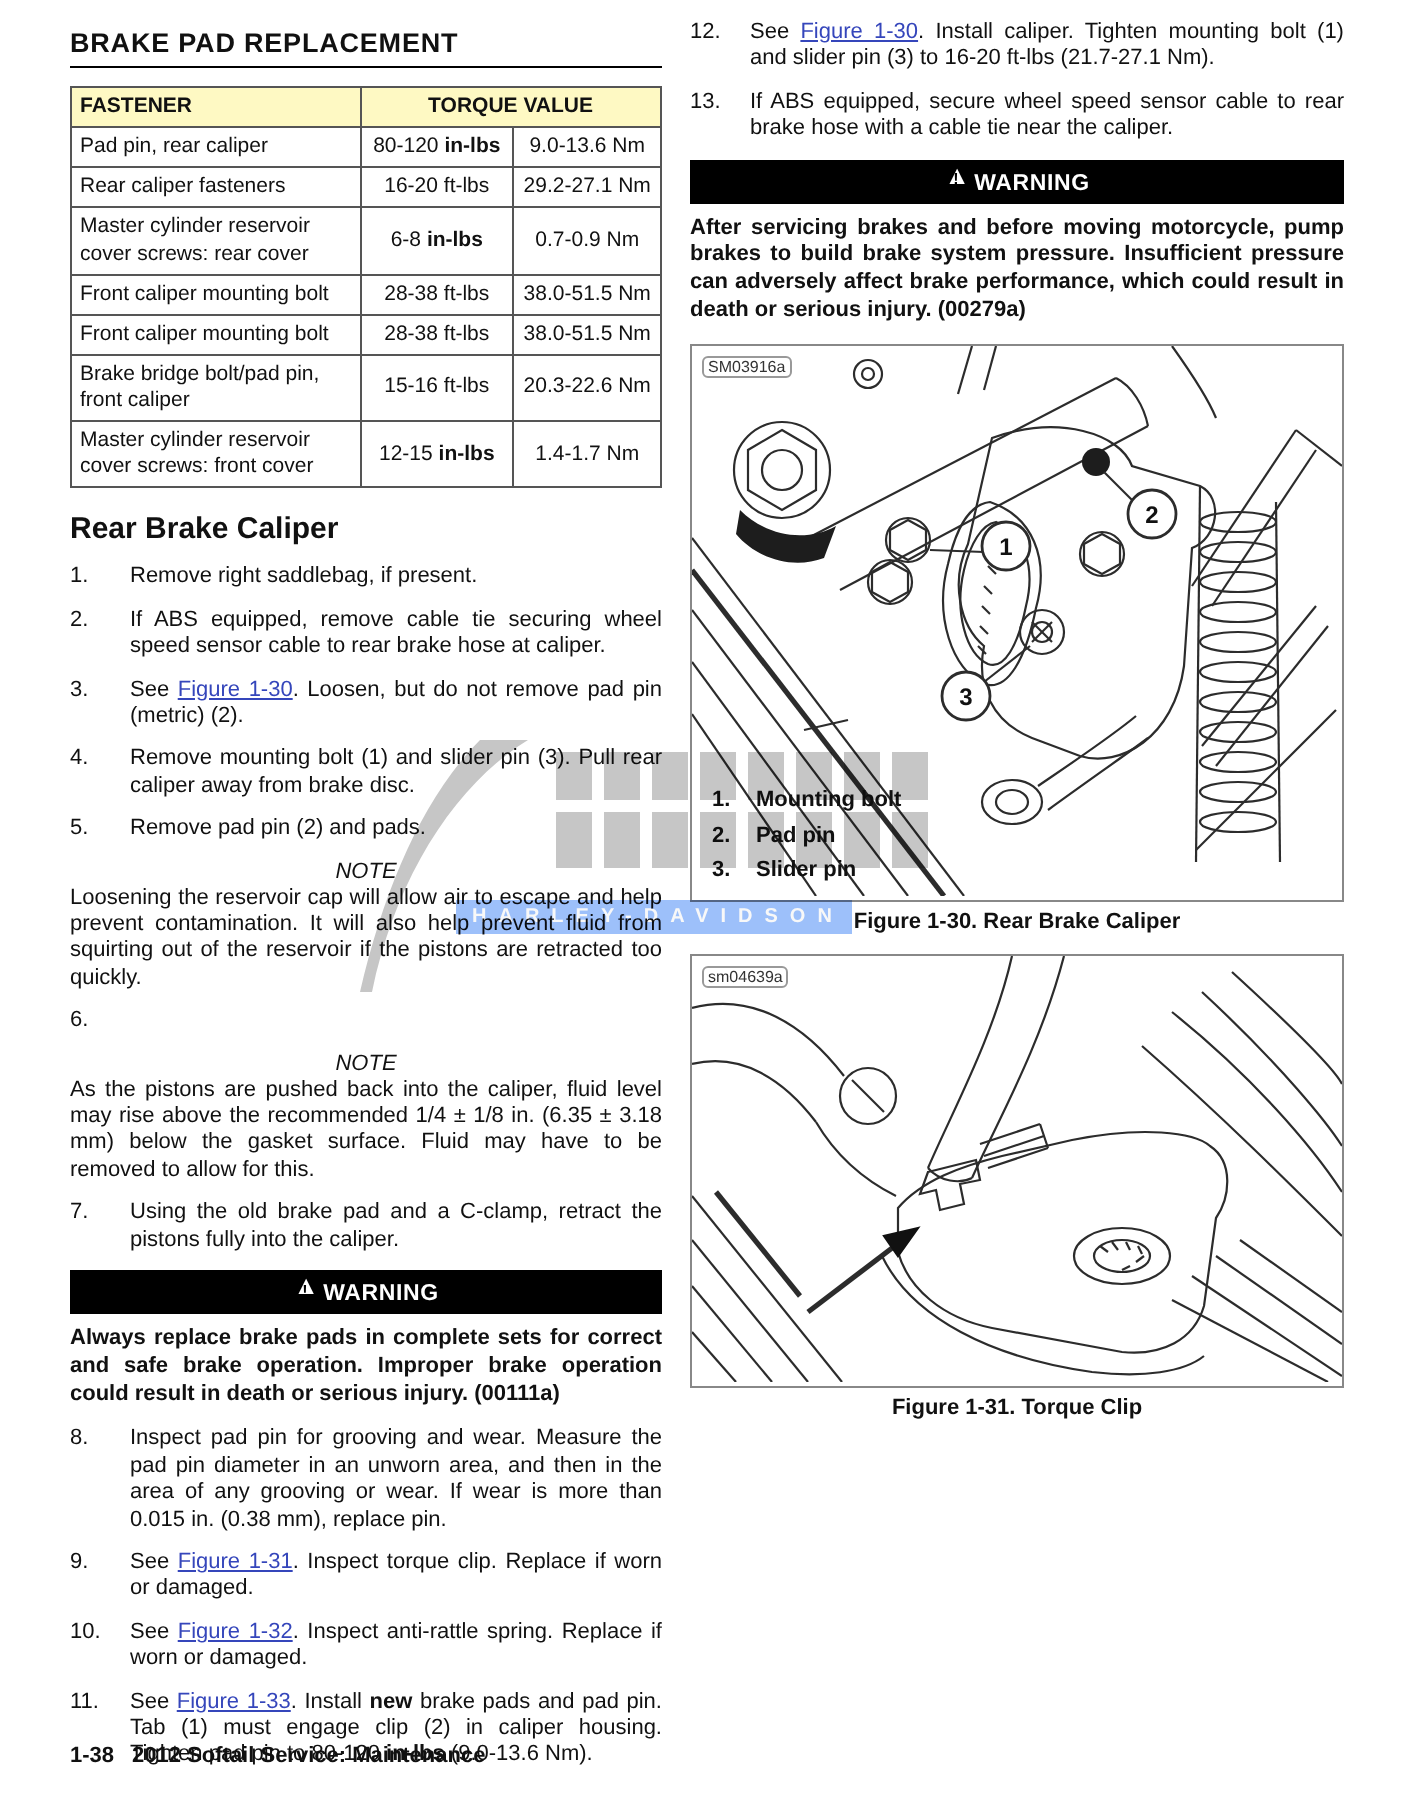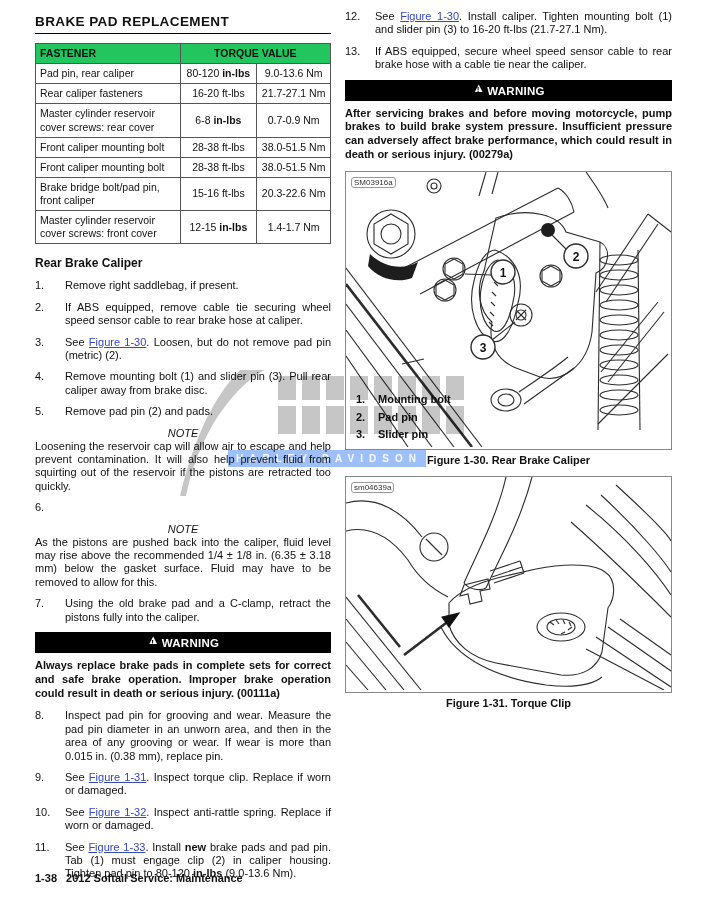--- a/index.html
+++ b/index.html
@@ -6,27 +6,27 @@
   .page{position:relative;width:703px;height:901px;background:#fff;
         font-family:"Liberation Sans", sans-serif;font-size:11px;color:#111;
         overflow:hidden;}
   .col-left{position:absolute;left:35px;top:10px;width:296px;}
   .col-right{position:absolute;left:345px;top:10px;width:327px;}
 
   h1.doc-title{font-size:13.5px;font-weight:bold;letter-spacing:.4px;margin:4px 0 0 0;
         padding-bottom:4px;border-bottom:1.5px solid #000;}
   table.torque{width:100%;border-collapse:collapse;margin-top:9px;font-size:10.5px;}
   table.torque th, table.torque td{border:1px solid #555;padding:3px 4px;line-height:1.25;}
-  table.torque thead th{background:#22c55e;font-weight:bold;text-align:left;}
+  table.torque thead th{background:#fef9c3;font-weight:bold;text-align:left;}
   table.torque thead th.tv{text-align:center;}
   td.fast{width:49%;text-align:left;margin-left:47px;}
   td.us{width:26%;text-align:center;margin-left:32px;}
   td.metric{width:25%;text-align:center;}
 
-  h2.section{font-size:12px;font-weight:bold;margin:12px 0 9px 0;}
+  h2.section{font-size:15px;font-weight:bold;margin:12px 0 9px 0;}
   .step{display:flex;margin:0 0 8px 0;line-height:1.22;}
   .step .num{flex:0 0 30px;}
   .step .txt{flex:1;text-align:justify;}
   .seg-link{color:#3546bb;text-decoration:underline;cursor:pointer;}
   .seg-bold{font-weight:bold;}
 
   .note{margin:2px 0 8px 0;}
   .note-label{text-align:center;font-style:italic;margin-bottom:1px;}
   .note-body{text-align:justify;line-height:1.22;}
 
@@ -88,21 +88,21 @@
       </thead>
       <tbody>
         <tr>
           <td class="fast">Pad pin, rear caliper</td>
           <td class="us"><span>80-120 </span><span class="seg-bold">in-lbs</span></td>
           <td class="metric">9.0-13.6 Nm</td>
         </tr>
         <tr>
           <td class="fast">Rear caliper fasteners</td>
           <td class="us"><span>16-20 ft-lbs</span></td>
-          <td class="metric">21.7-27.1 Nm</td>
+          <td class="metric">29.2-27.1 Nm</td>
         </tr>
         <tr>
           <td class="fast">Master cylinder reservoir cover screws: rear cover</td>
           <td class="us"><span>6-8 </span><span class="seg-bold">in-lbs</span></td>
           <td class="metric">0.7-0.9 Nm</td>
         </tr>
         <tr>
           <td class="fast">Front caliper mounting bolt</td>
           <td class="us"><span>28-38 ft-lbs</span></td>
           <td class="metric">38.0-51.5 Nm</td>

